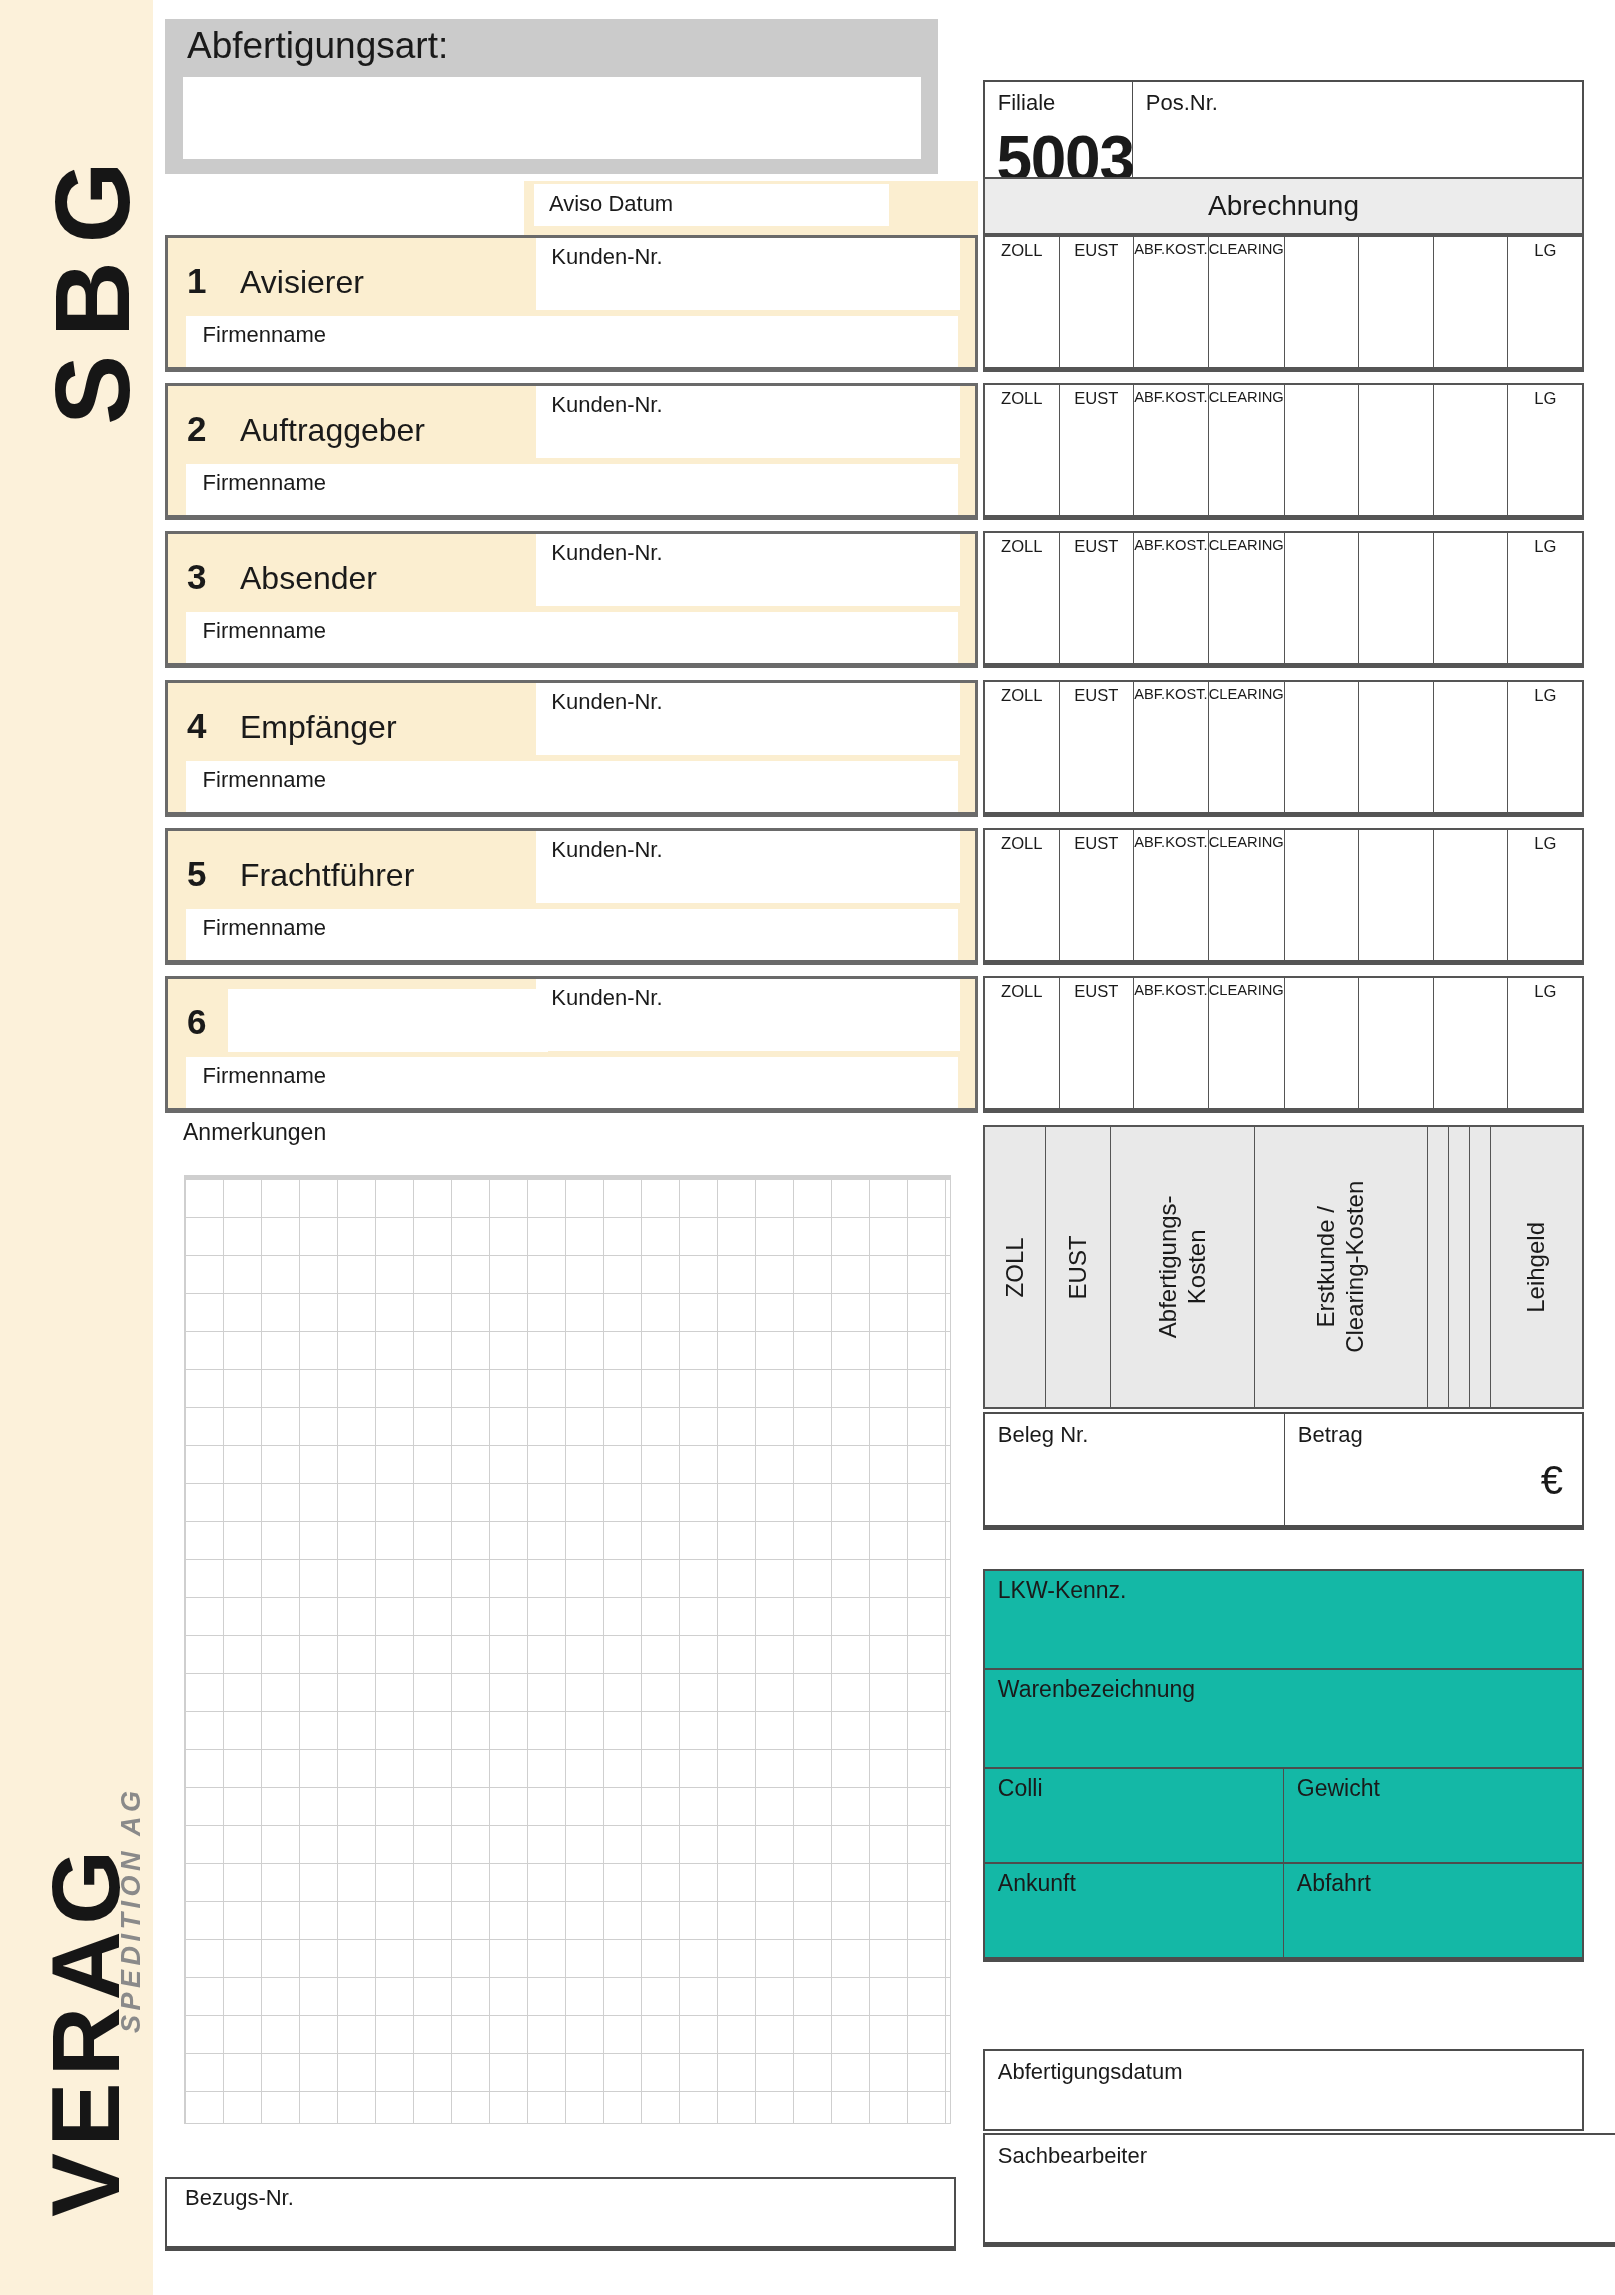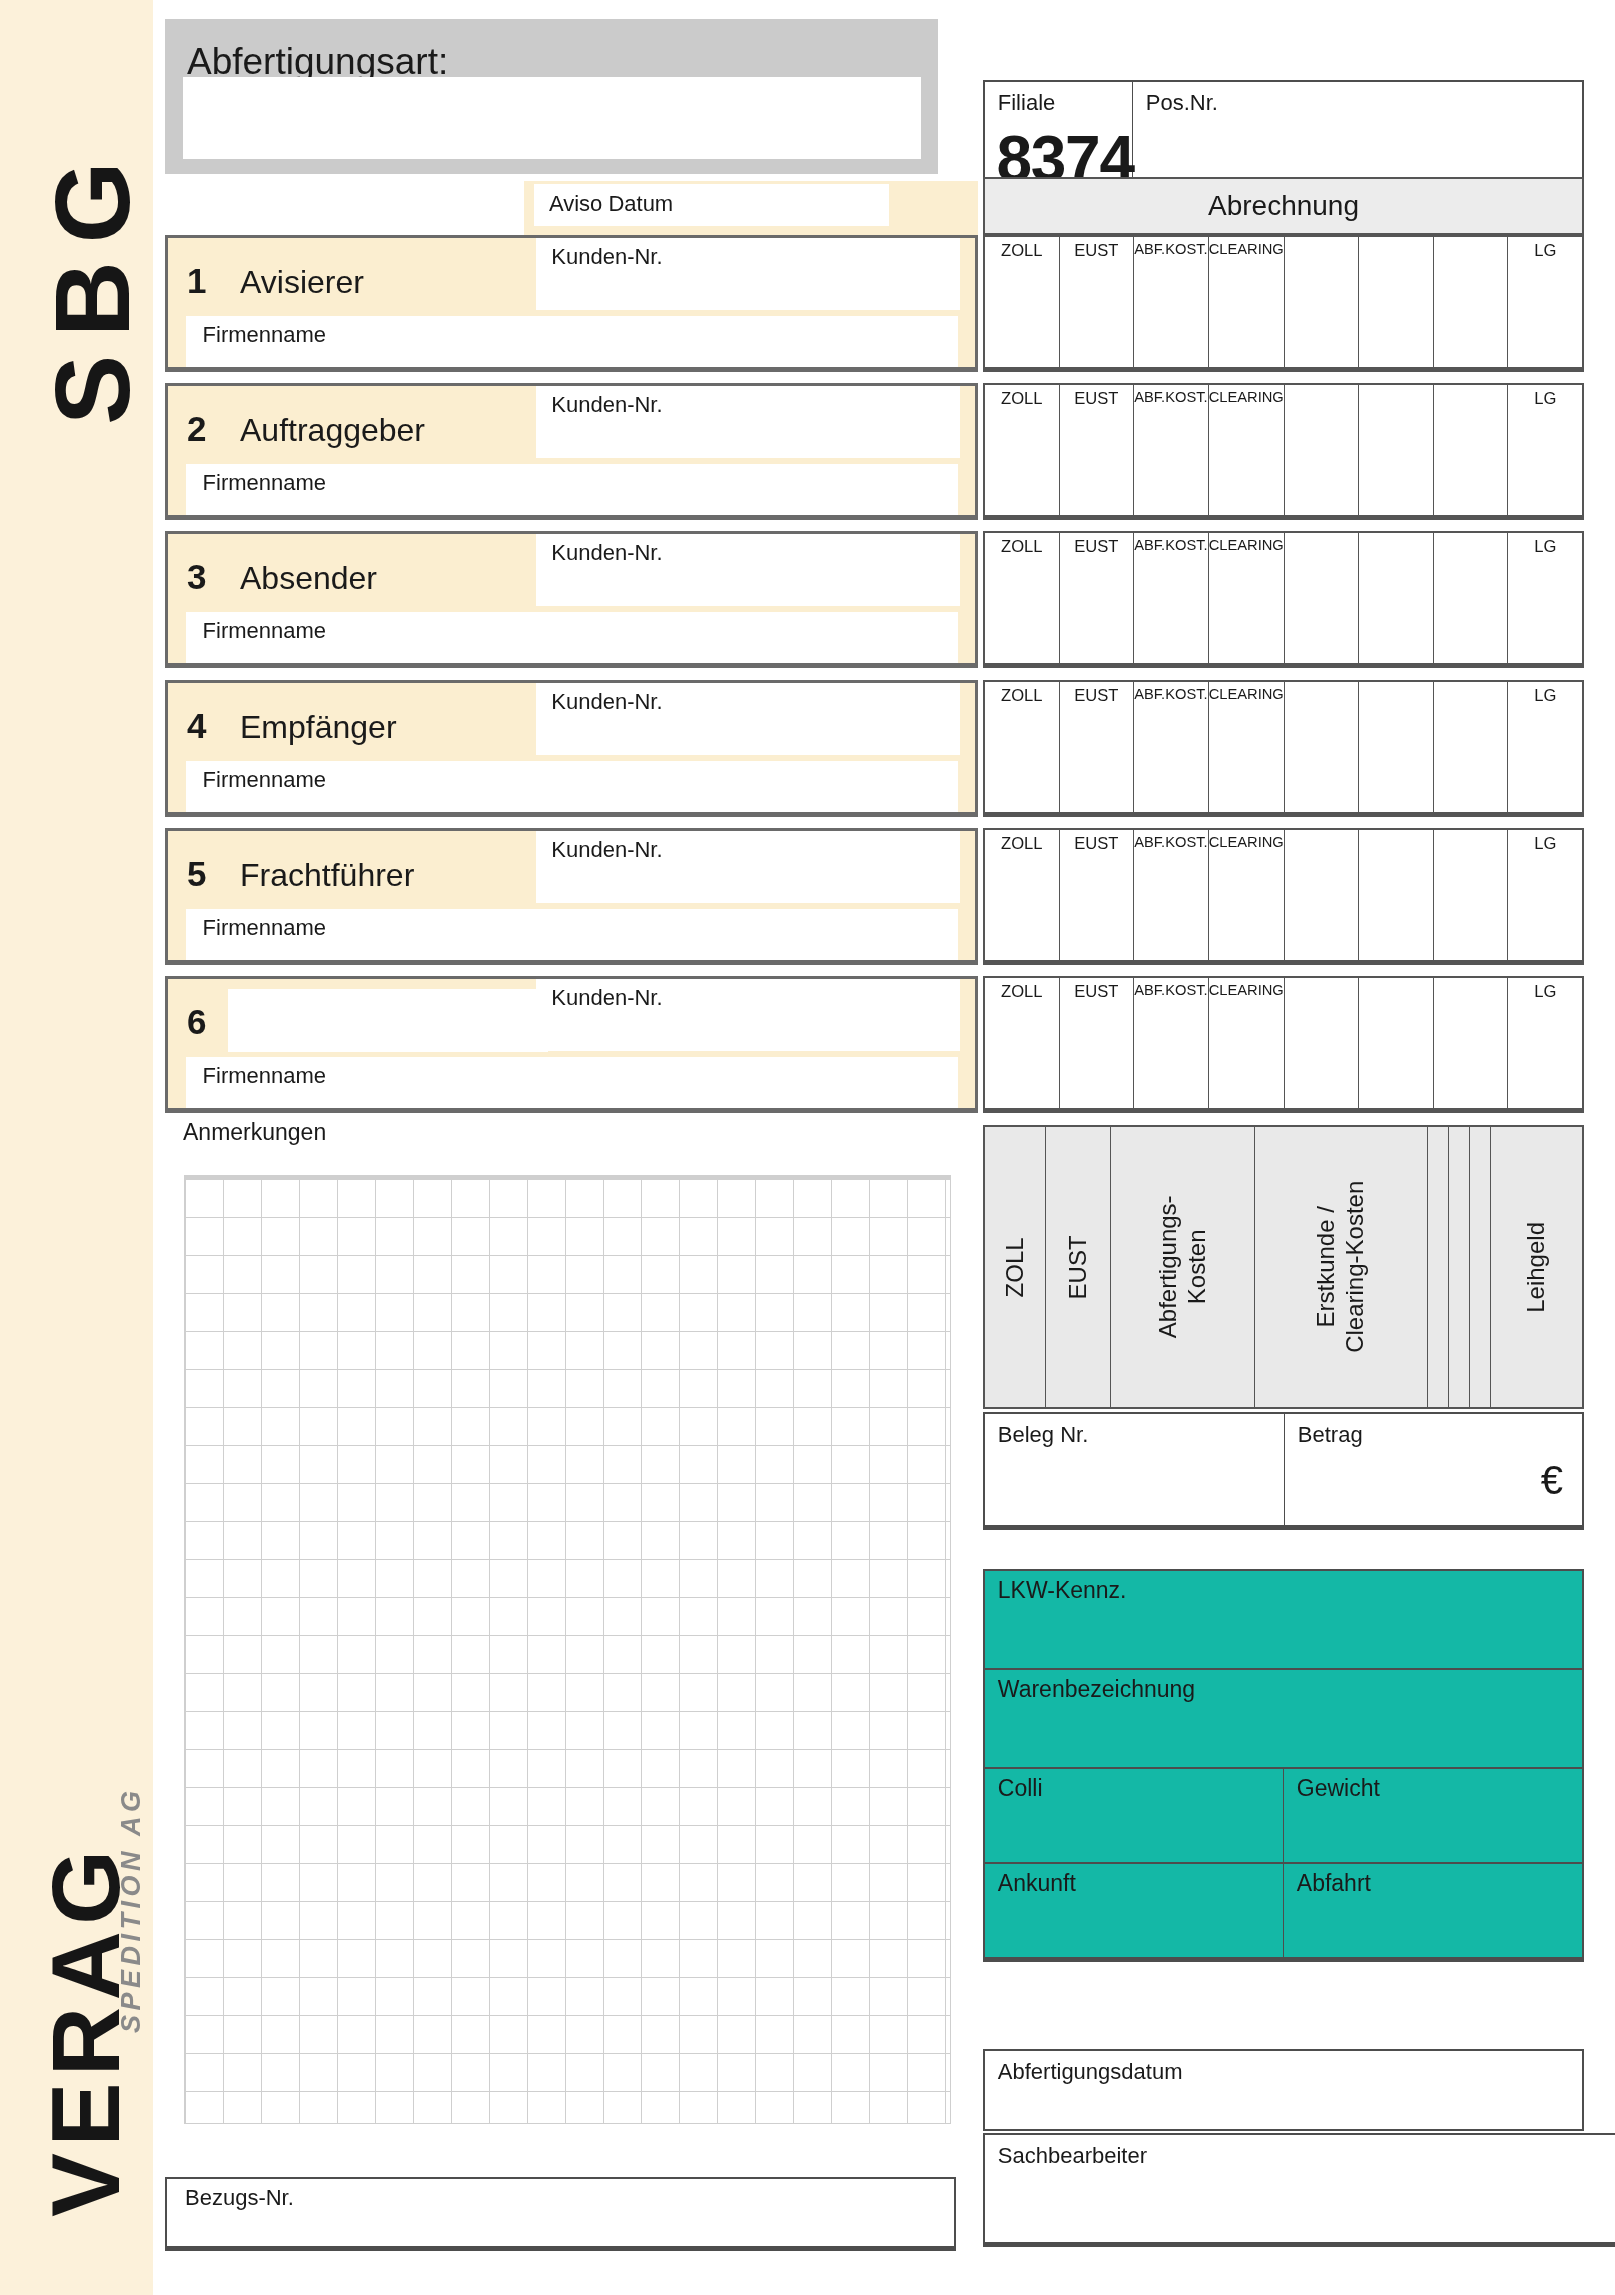--- a/index.html
+++ b/index.html
@@ -8,21 +8,21 @@
     font-family:"Liberation Sans", sans-serif;color:#1a1a1a;overflow:hidden;
   }
   
   .sidebar{position:absolute;left:0;top:0;width:153px;height:2295px;background:#FCF1DA;}
   .vtext{position:absolute;transform:rotate(-90deg);transform-origin:0 0;white-space:nowrap;}
   .sbg{left:33px;top:425px;font-size:105px;font-weight:bold;letter-spacing:18px;color:#161616;}
   .verag{left:31px;top:2217px;font-size:96px;font-weight:bold;letter-spacing:6.4px;color:#161616;}
   .verag-sub{left:116px;top:2033px;font-size:27px;font-weight:bold;font-style:italic;letter-spacing:4.5px;color:#8a8a8a;}
   
   .abfart-box{position:absolute;left:165px;top:19px;width:773px;height:155px;background:#CBCBCB;}
-  .abfart-label{position:absolute;left:22px;top:22px;font-size:37px;}
+  .abfart-label{position:absolute;left:22px;top:6px;font-size:37px;}
   .abfart-input{position:absolute;left:18px;top:58px;width:738px;height:82px;background:#ffffff;}
   
   .filiale-box{position:absolute;left:983px;top:40px;width:601px;height:120px;border:2.6px solid #4d4d4d;box-sizing:border-box;background:#fff;display:flex;margin-top:40px;}
   .filiale-cell{width:147px;border-right:1.9px solid #4d4d4d;position:relative;}
   .pos-cell{flex:1;position:relative;}
   .lbl{font-size:22px;}
   .cell-lbl{position:absolute;left:12.8px;top:7.7px;}
   .filiale-value{position:absolute;left:11.5px;top:40px;font-size:64px;font-weight:bold;letter-spacing:-1.3px;}
   
   .aviso-band{position:absolute;left:524px;top:181px;width:454px;height:54px;background:#FBEED0;}
@@ -97,21 +97,21 @@
   </div>
 
   <div class="abfart-box">
     <div class="abfart-label">Abfertigungsart:</div>
     <div class="abfart-input"></div>
   </div>
 
   <div class="filiale-box">
     <div class="filiale-cell">
       <span class="lbl cell-lbl">Filiale</span>
-      <span class="filiale-value">8374</span>
+      <span class="filiale-value">5003</span>
     </div>
     <div class="pos-cell">
       <span class="lbl cell-lbl">Pos.Nr.</span>
     </div>
   </div>
 
   <div class="aviso-band">
     <div class="aviso-input">
       <span class="lbl">Aviso Datum</span>
     </div>

